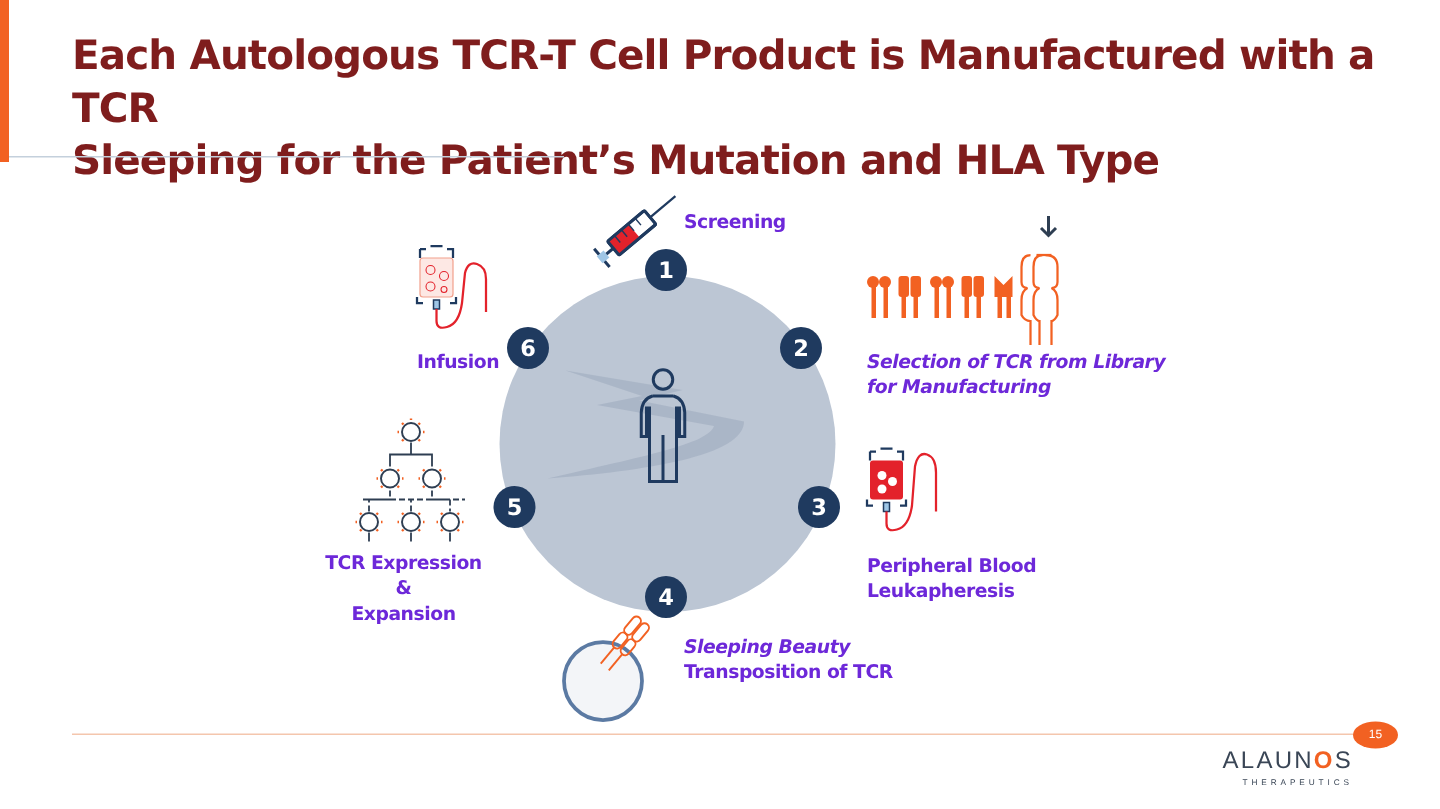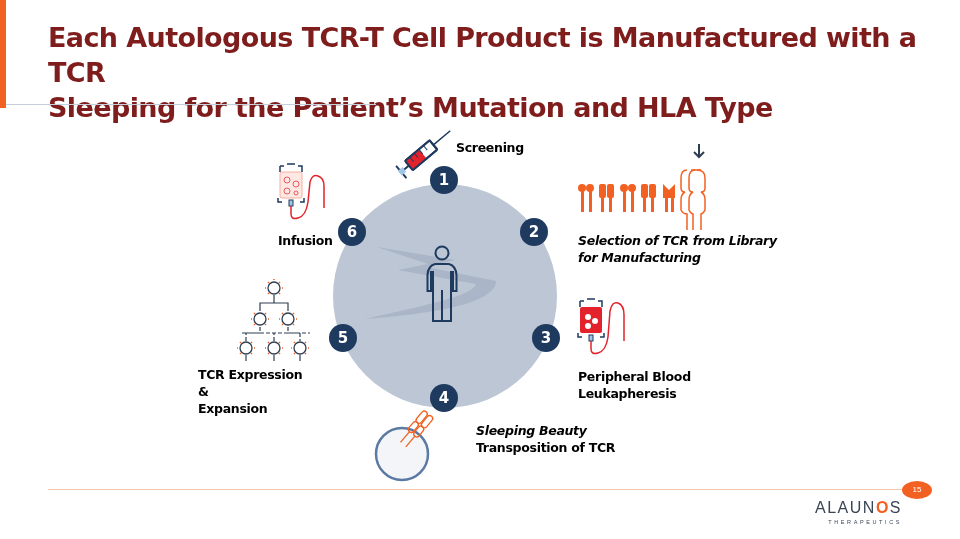--- a/index.html
+++ b/index.html
@@ -2,21 +2,21 @@
 <html><head>
 <meta charset="utf-8">
 <style>
   html,body{margin:0;padding:0;}
   body{width:960px;height:539px;background:#ffffff;position:relative;overflow:hidden;font-family:"Liberation Sans","DejaVu Sans",sans-serif;}
   .accent-bar{position:absolute;left:0;top:0;width:6px;height:108px;background:#f26122;}
   .title{position:absolute;left:48px;top:20px;width:880px;color:#7f1d1d;font-family:"DejaVu Sans",sans-serif;font-weight:bold;font-size:27px;line-height:35px;letter-spacing:-0.6px;}
   .title-rule{position:absolute;left:6px;top:104px;width:370px;height:1px;background:#c4d0dc;}
   .hub{position:absolute;left:333px;top:184px;width:224px;height:224px;border-radius:50%;background:#bcc6d4;}
   .step{position:absolute;width:28px;height:28px;border-radius:50%;background:#1f3a5f;color:#fff;font-family:"DejaVu Sans",sans-serif;font-weight:bold;font-size:15px;line-height:28px;text-align:center;}
-  .lbl{position:absolute;color:#000000;font-family:"DejaVu Sans",sans-serif;font-weight:bold;font-size:12.5px;line-height:17px;letter-spacing:-0.3px;}
+  .lbl{position:absolute;color:#6d28d9;font-family:"DejaVu Sans",sans-serif;font-weight:bold;font-size:12.5px;line-height:17px;letter-spacing:-0.3px;}
   .it{font-style:italic;}
   .footer-rule{position:absolute;left:48px;top:489px;width:855px;height:1px;background:#f4c6ad;}
   .page-num{position:absolute;left:902px;top:481px;width:30px;height:18px;border-radius:50%;background:#f26122;color:#fff;font-size:8px;line-height:18px;text-align:center;}
   .logo{position:absolute;left:812px;top:500px;width:90px;text-align:right;}
   .logo-main{color:#3a4656;font-size:16px;letter-spacing:1.5px;line-height:16px;}
   .logo-o{color:#f26122;font-weight:bold;}
   .logo-sub{color:#3a4656;font-size:5.5px;letter-spacing:2.6px;margin-top:3px;}
   svg{position:absolute;overflow:visible;}
 </style>
 </head>
@@ -120,21 +120,21 @@
   <circle cx="32" cy="44" r="26" fill="#f3f5f8" stroke="#5b7aa3" stroke-width="2.5"></circle>
   <g fill="none" stroke="#f26122" stroke-width="1.3" transform="rotate(40 50 20)">
     <rect x="40" y="2" width="6" height="14" rx="3"></rect>
       <rect x="47" y="2" width="6" height="14" rx="3"></rect>
     <rect x="40" y="16" width="6" height="12" rx="3"></rect>
       <rect x="47" y="16" width="6" height="12" rx="3"></rect>
     <line x1="43" y1="28" x2="43" y2="42"></line>
       <line x1="50" y1="28" x2="50" y2="42"></line>
   </g>
 </svg>
-<div class="lbl" style="left:456px;top:422px;margin-left:20px;">
+<div class="lbl" style="left:456px;top:422px;">
   <div class="it">Sleeping Beauty</div>
   <div>Transposition of TCR</div>
 </div>
 
 <svg style="left:234px;top:279px;" width="90" height="82" viewBox="0 0 90 82">
   <g fill="none" stroke="#2e3e52" stroke-width="1.2">
     <path d="M40 16 L40 24 L26 24 L26 32 M40 24 L54 24 L54 32"></path>
     <path d="M26 48 L26 54 L12 54 L12 62 M26 54 L40 54 L40 62 M54 48 L54 54 L66 54 L66 62 M8 54 L76 54" stroke-dasharray="4 2"></path>
     <line x1="12" y1="76" x2="12" y2="82"></line>
       <line x1="40" y1="76" x2="40" y2="82"></line>
@@ -150,21 +150,21 @@
   </g>
   <g stroke="#f26122" stroke-width="1.6">
     <path d="M40 0 L40 1 M31 9 L32 9 M48 9 L49 9 M34 3 L35 4 M46 3 L45 4 M34 15 L35 14 M46 15 L45 14"></path>
     <path d="M17 40 L18 40 M34 40 L35 40 M20 34 L21 35 M32 34 L31 35 M20 46 L21 45 M32 46 L31 45"></path>
     <path d="M45 40 L46 40 M62 40 L63 40 M48 34 L49 35 M60 34 L59 35 M48 46 L49 45 M60 46 L59 45"></path>
     <path d="M3 69 L4 69 M20 69 L21 69 M6 63 L7 64 M18 63 L17 64 M6 75 L7 74 M18 75 L17 74"></path>
     <path d="M31 69 L32 69 M48 69 L49 69 M34 63 L35 64 M46 63 L45 64 M34 75 L35 74 M46 75 L45 74"></path>
     <path d="M57 69 L58 69 M74 69 L75 69 M60 63 L61 64 M72 63 L71 64 M60 75 L61 74 M72 75 L71 74"></path>
   </g>
 </svg>
-<div class="lbl" style="left:198px;top:366px;width:114px;text-align:left;">
+<div class="lbl" style="left:212px;top:366px;width:114px;text-align:center;">
   <div>TCR Expression &amp;</div>
   <div>Expansion</div>
 </div>
 
 <svg style="left:274px;top:162px;" width="60" height="60" viewBox="0 0 60 60">
   <path d="M6 4 L6 10 M6 4 L10 4 M24 4 L28 4 L28 10 M13 2 L21 2" fill="none" stroke="#1f3a5f" stroke-width="1.5"></path>
   <rect x="6" y="10" width="22" height="26" rx="2" fill="#fde8e4" stroke="#f2a08c" stroke-width="0.8"></rect>
   <g fill="none" stroke="#e3222b" stroke-width="0.7">
     <circle cx="13" cy="18" r="3"></circle>
       <circle cx="22" cy="22" r="3"></circle>

